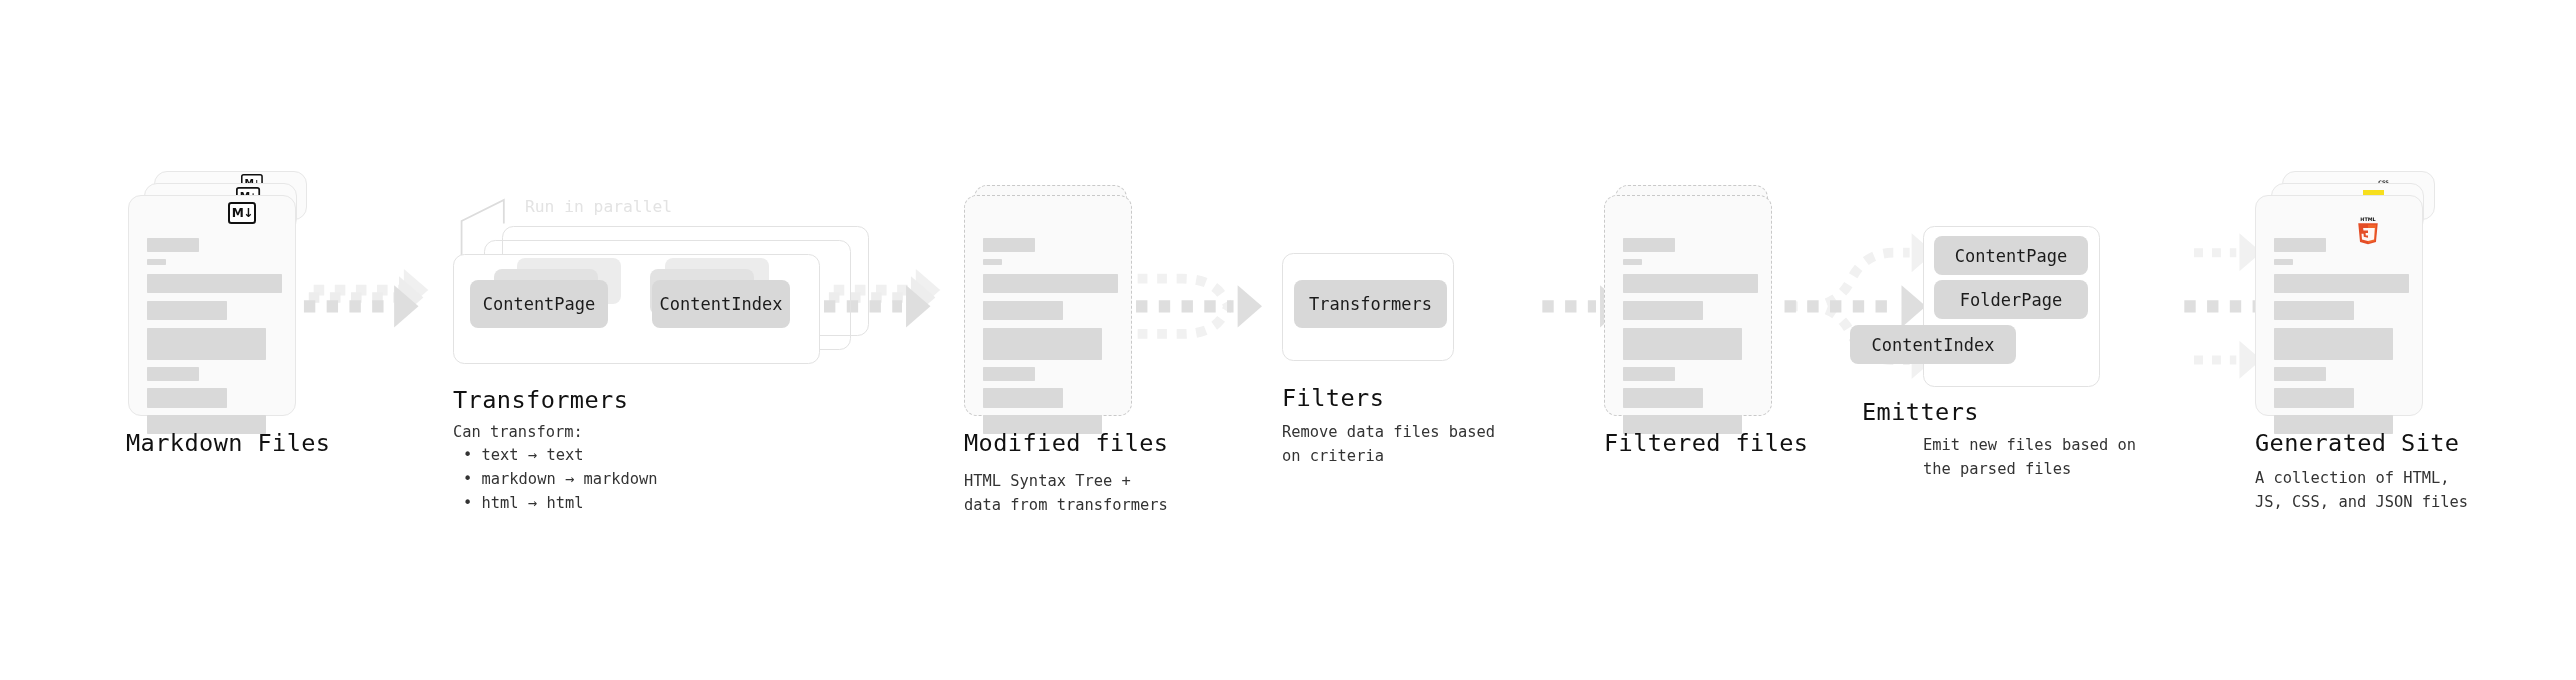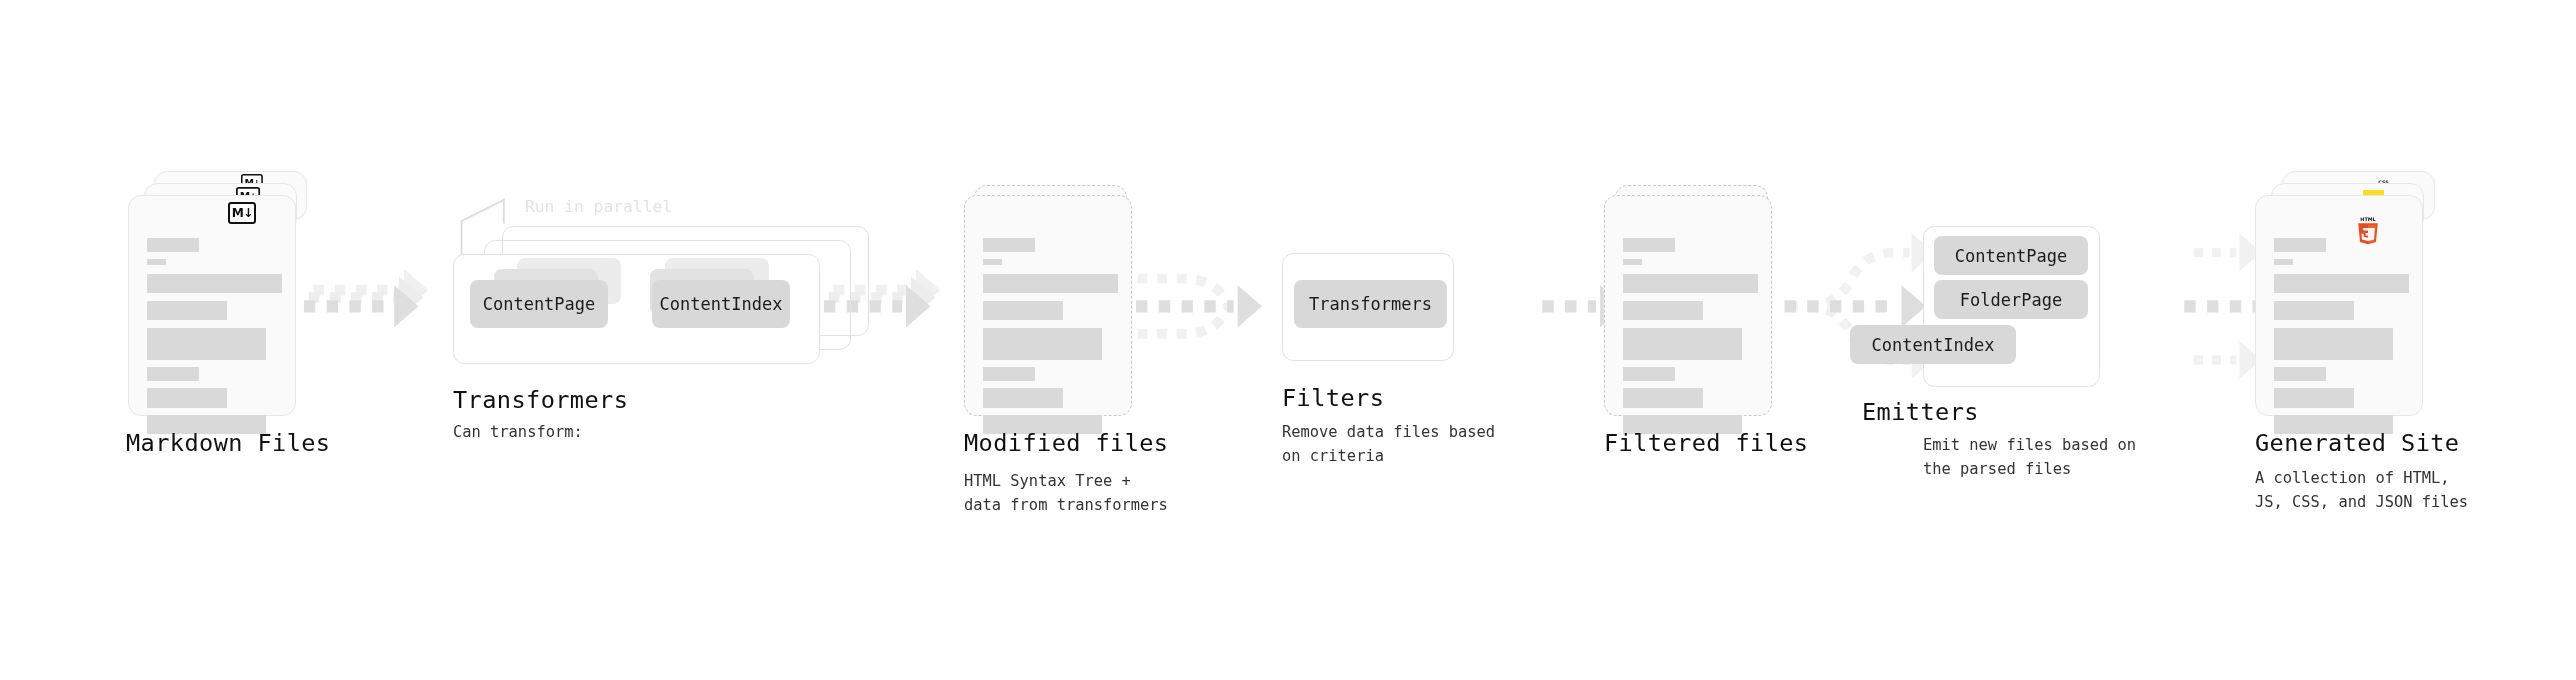--- a/index.html
+++ b/index.html
@@ -195,20 +195,25 @@
 
     <div class="chip g1" style="left:665px;top:258px;width:104px;height:46px;"></div>
     <div class="chip g2" style="left:650px;top:269px;width:104px;height:46px;"></div>
     <div class="chip" style="left:652px;top:280px;width:138px;height:48px;">
       <span>ContentIndex</span>
     </div>
   </div>
   <div class="runparallel" style="left:525px;top:197px;">Run in parallel</div>
   <div class="title" style="left:453px;top:386px;">Transformers</div>
   <div class="sub" style="left:453px;top:421px;">Can transform:</div>
+  <div class="bullets" style="left:463px;top:444px;">
+    <div>• text → text</div>
+    <div>• markdown → markdown</div>
+    <div>• html → html</div>
+  </div>
 
   <div class="stack">
     <div class="card dashed" style="left:974px;top:185px;width:153px;height:49px;"></div>
     <div class="card dashed" style="left:964px;top:195px;width:168px;height:221px;">
       <div class="lines" style="top:42px;left:18px;right:18px;">
         <div class="ln h-sm" style="width:52px;height:14px;"></div>
         <div class="ln h-tiny" style="width:18.7px;height:5.7px;margin-bottom:9px;"></div>
         <div class="ln" style="width:135px;height:19.5px;"></div>
         <div class="ln" style="width:80px;height:19.5px;"></div>
         <div class="ln" style="width:119px;height:32px;"></div>

